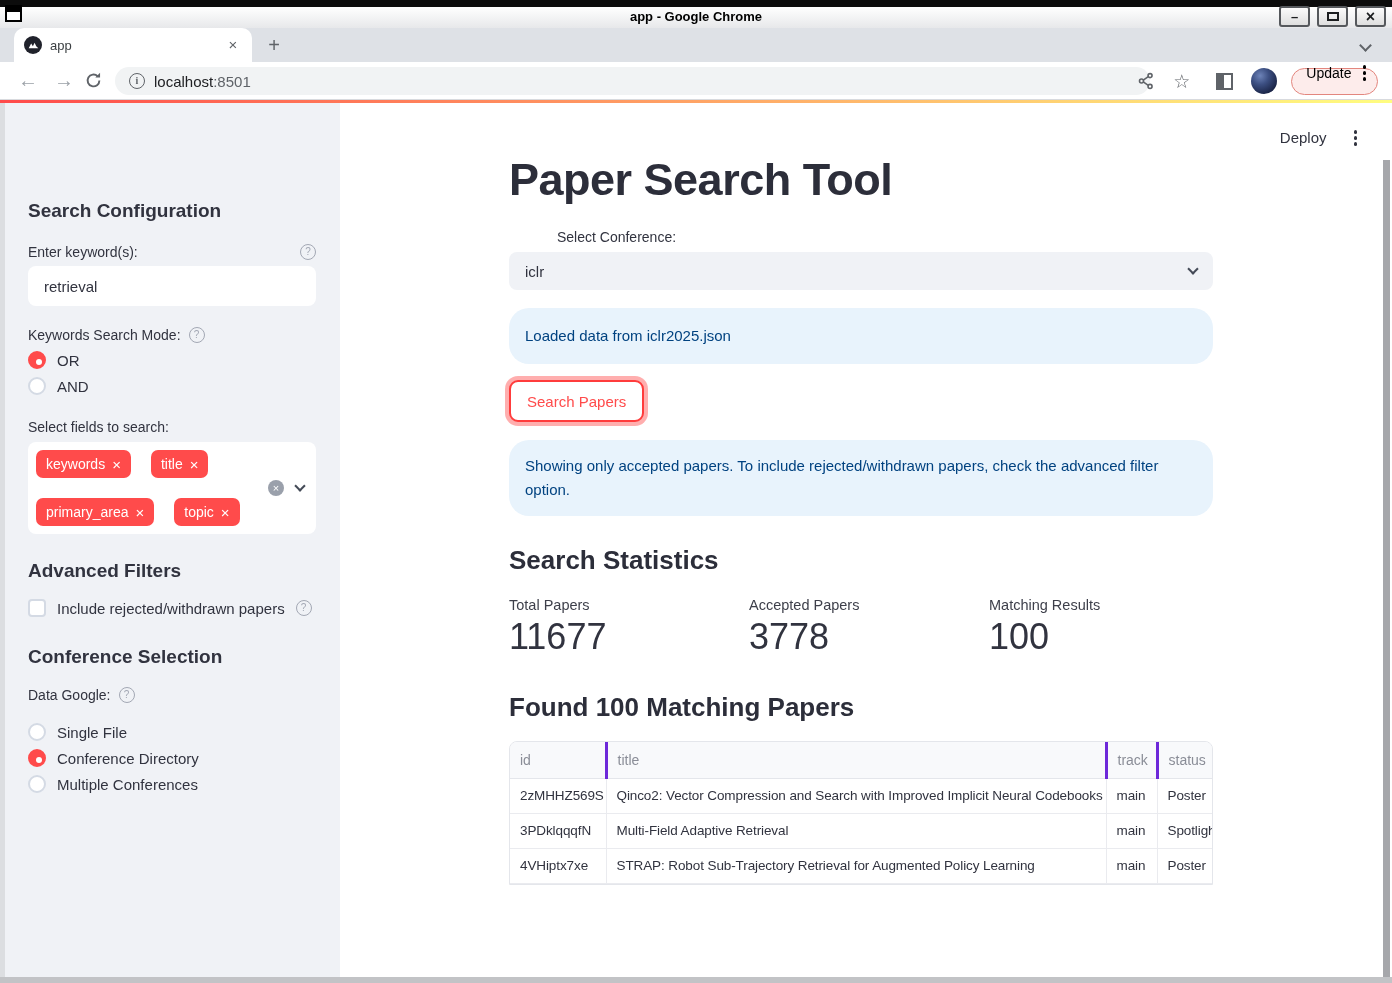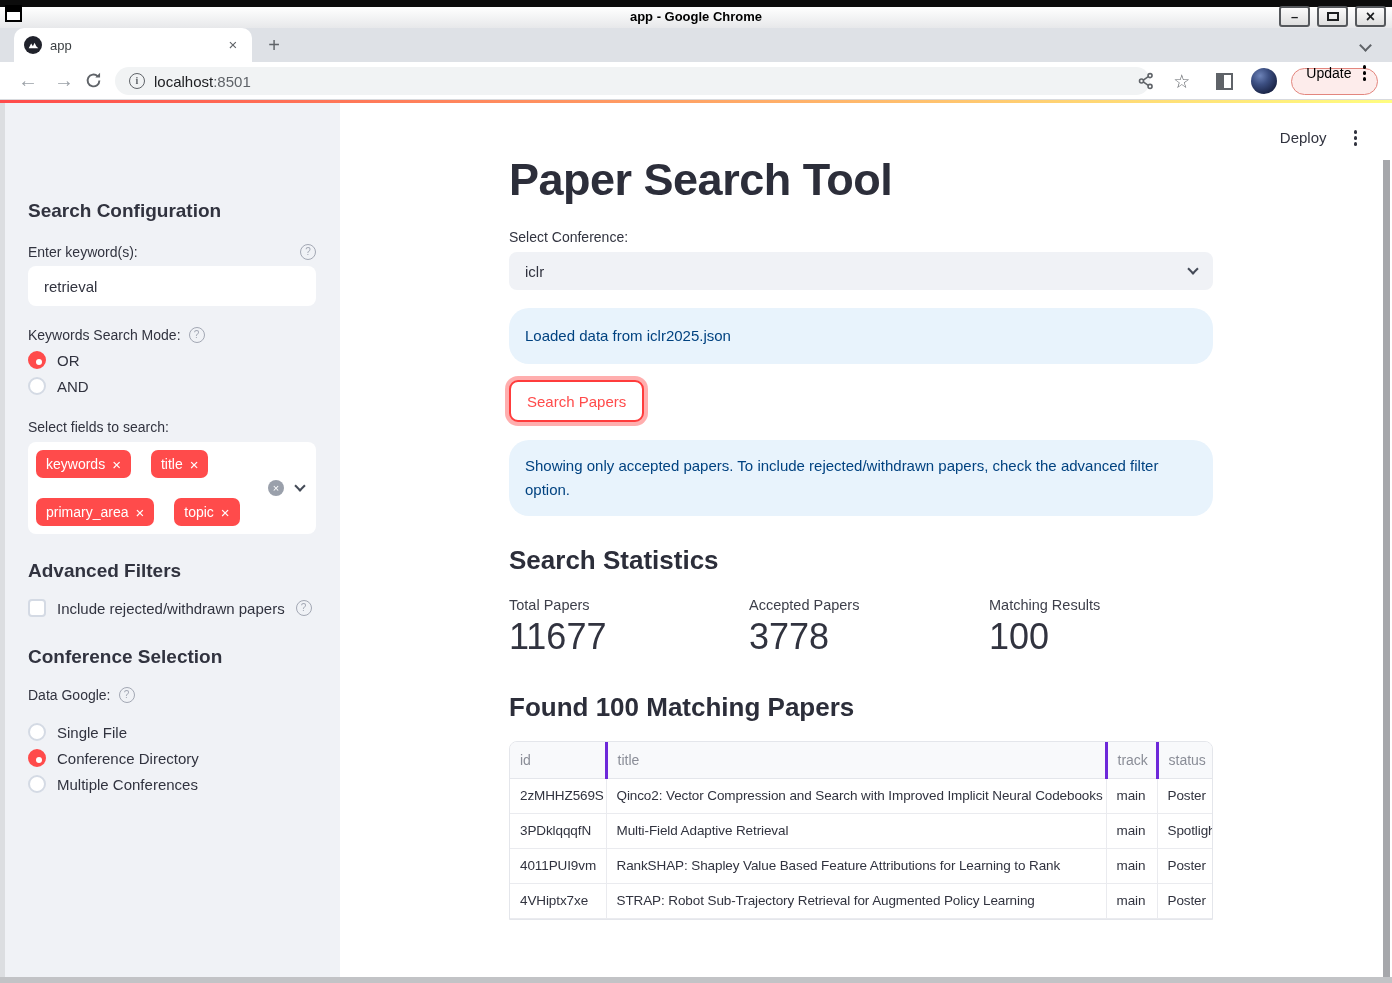--- a/index.html
+++ b/index.html
@@ -100,21 +100,21 @@
     transform:rotate(45deg); margin-top:-4px; cursor:pointer;}
   .cb-row { display:flex; align-items:center; gap:11px; margin-top:17px; cursor:pointer;}
   .cb-box { width:18px; height:18px; border:2px solid #d4dae4; border-radius:4px; background:#fff; flex:none;}
   .cb-label { font-size:15px; }
   
   .main { flex:1; position:relative; background:#fff; }
   .deploy-row { position:absolute; top:24px; right:32px; display:flex; align-items:center; gap:24px; color:#31333f;}
   .deploy-label { font-size:15px; cursor:pointer; }
   .content { width:704px; margin-left:169px; padding-top:55px; }
   h1.title { font-size:45px; line-height:43px; font-weight:700; letter-spacing:-0.5px; color:#2c2e3a;}
-  .small-label { margin-top:28px; font-size:14px; color:#31333f; }
+  .small-label { margin-top:28px; font-size:14px; color:#31333f;margin-left:48px; }
   .selectbox { margin-top:7px; height:38px; background:#f0f2f6; border-radius:8px; display:flex;
     align-items:center; padding:0 16px; cursor:pointer;}
   .selectbox .val { flex:1; font-size:15px; }
   .alert { margin-top:18px; background:var(--info-bg,#e8f3fc); border-radius:20px;
     padding:16px; font-size:15px; line-height:24px; color:var(--info-fg,#004280); }
   .stButton { margin-top:16px; display:inline-flex; height:42px; align-items:center; padding:0 16px;
     background:#fff; border:2px solid #ff3c3c; border-radius:9px; color:#ff4b4b; font-size:15px;
     box-shadow:0 0 0 4px rgba(255,75,75,0.45); cursor:pointer;}
   h2.sec { margin-top:30px; font-size:26px; line-height:28px; font-weight:700; color:#2c2e3a;}
   .metrics { margin-top:23px; display:flex; gap:16px; }
@@ -374,26 +374,20 @@
                 <td>main</td>
                 <td>Poster</td>
               </tr>
               <tr>
                 <td>3PDklqqqfN</td>
                 <td>Multi-Field Adaptive Retrieval</td>
                 <td>main</td>
                 <td>Spotlight</td>
               </tr>
               <tr>
-                <td>4011PUI9vm</td>
-                <td>RankSHAP: Shapley Value Based Feature Attributions for Learning to Rank</td>
-                <td>main</td>
-                <td>Poster</td>
-              </tr>
-              <tr>
                 <td>4VHiptx7xe</td>
                 <td>STRAP: Robot Sub-Trajectory Retrieval for Augmented Policy Learning</td>
                 <td>main</td>
                 <td>Poster</td>
               </tr>
             </tbody>
         </table>
       </div>
     </div>
   </div>

